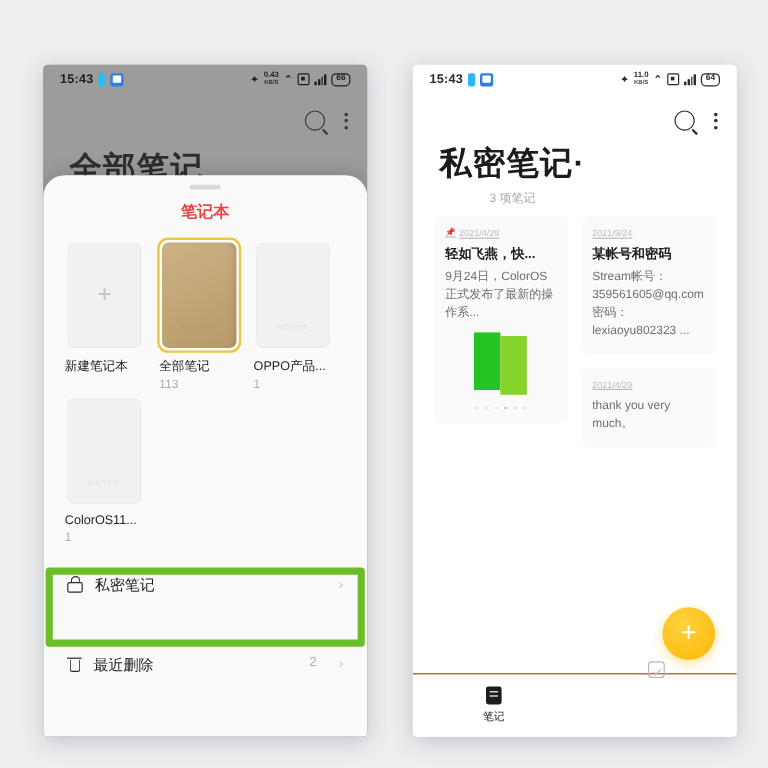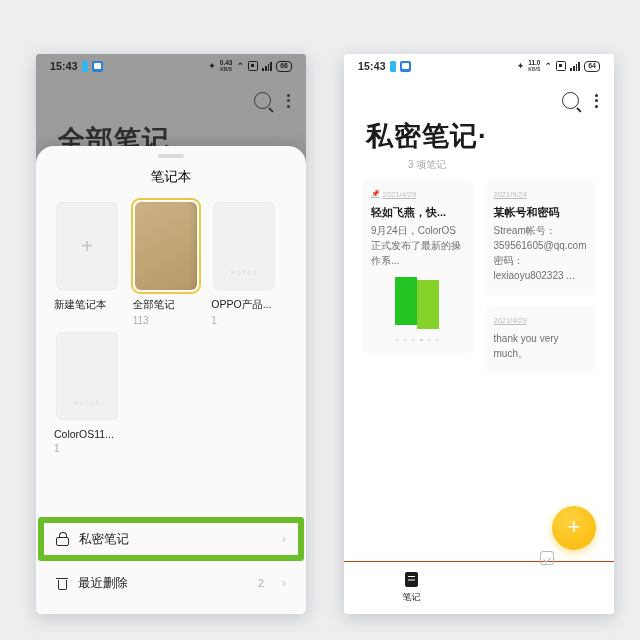--- a/index.html
+++ b/index.html
@@ -66,21 +66,21 @@
   .bd-title{position:absolute;left:22px;top:68px;font-size:27px;font-weight:bold;color:#2e2e2e;letter-spacing:1px;}
 
   
   .sheet{
     position:absolute;left:0;right:0;bottom:0;top:92px;
     background:#fafafa;border-radius:18px 18px 0 0;
     box-shadow:0 -3px 14px rgba(0,0,0,.14);
     overflow:hidden;
   }
   .sheet-handle{width:26px;height:3.5px;border-radius:2px;background:#d9d9d9;margin:8px auto 0;}
-  .sheet-title{text-align:center;font-size:13.5px;font-weight:normal;color:#000000;margin-top:10px;}
+  .sheet-title{text-align:center;font-size:13.5px;font-weight:bold;color:#ef4444;margin-top:10px;}
 
   .nb-grid{
     display:grid;grid-template-columns:repeat(3,1fr);
     gap:6px 2px;padding:16px 18px 0;
   }
   .nb-cell{display:flex;flex-direction:column;align-items:flex-start;}
   .nb-cover{
     width:62px;height:88px;border-radius:6px;
     background:#f1f1f1;
     position:relative;margin-left:2px;
@@ -99,22 +99,22 @@
   .nb-cover.gold .watermark{color:#b99e71;}
   .nb-sel{
     position:absolute;left:-4px;top:-4px;right:-4px;bottom:-4px;
     border:2px solid #ecc73f;border-radius:9px;pointer-events:none;
   }
   .nb-name{font-size:10.5px;color:#222;margin-top:8px;max-width:74px;white-space:nowrap;overflow:hidden;text-overflow:ellipsis;}
   .nb-count{font-size:10px;color:#adadad;margin-top:3px;text-align:center;}
 
   .sheet-list{position:absolute;left:0;right:0;bottom:16px;padding:0 10px;box-sizing:border-box;}
   .list-row{
-    display:flex;align-items:center;gap:10px;
-    height:30px;padding:0 10px;box-sizing:border-box;
+    display:flex;gap:10px;
+    height:52px;padding:0 10px;box-sizing:border-box;
     font-size:12.5px;color:#1c1c1c;background:#fafafa;
   }
   .row-wrap{position:relative;}
   .hl-box{
     position:absolute;left:-8px;right:-8px;top:-7px;bottom:-7px;
     border:6px solid #6cbd2a;border-radius:3px;pointer-events:none;
   }
   .row-label{flex:1;}
   .row-count{font-size:11px;color:#b0b0b0;margin-right:8px;}
   .chev{color:#c6c6c6;font-size:12px;}

